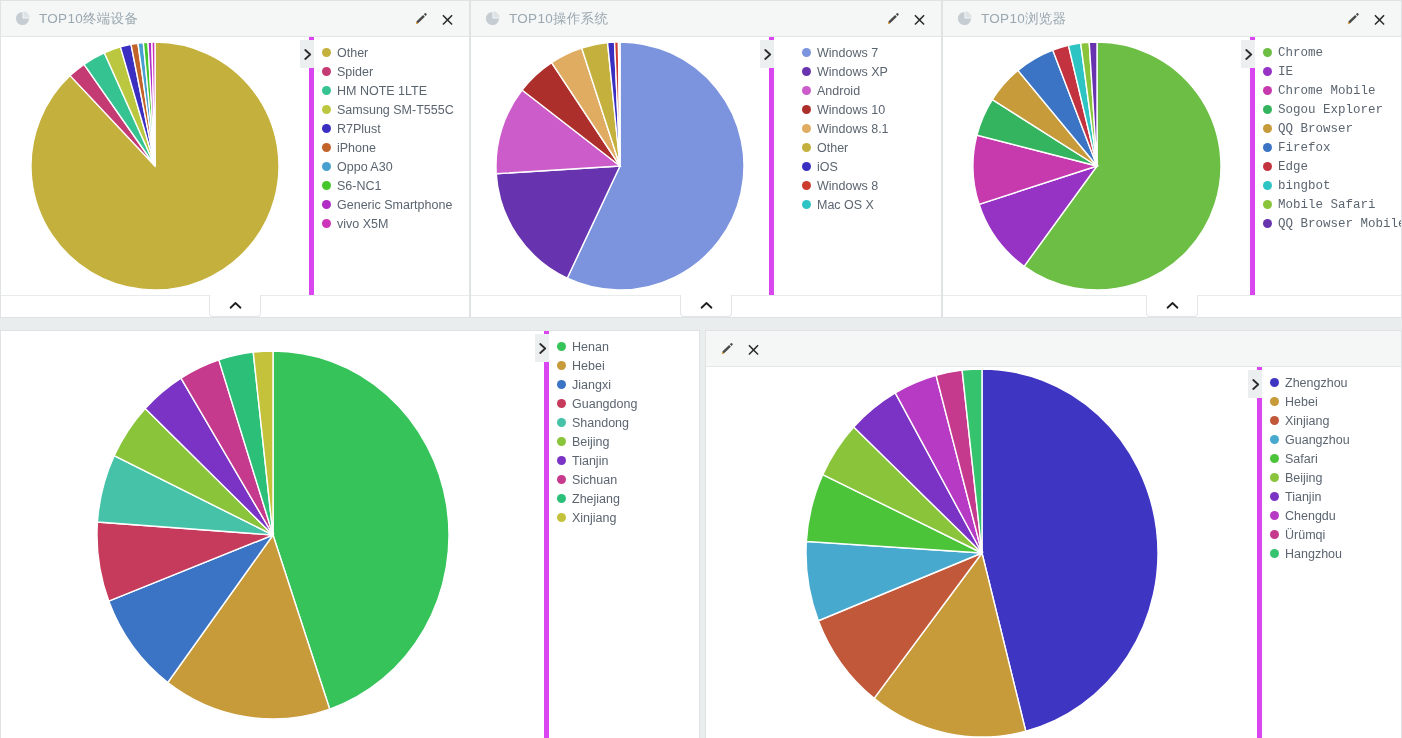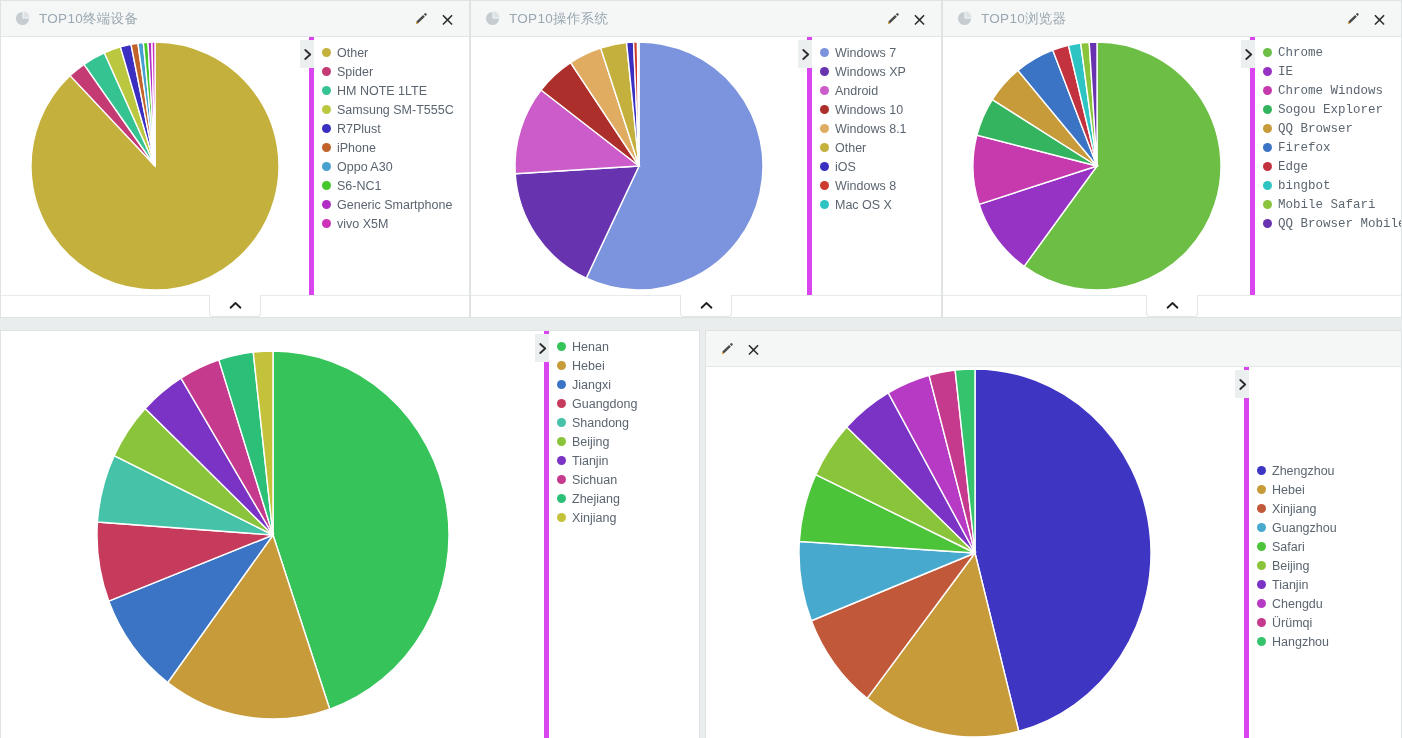--- a/index.html
+++ b/index.html
@@ -289,21 +289,21 @@
             <path d="M 126 126 L 73.20336784593104 238.19855450578643 A 124 124 0 0 1 2.2446856748943276 133.78602442163495 Z" fill="#6733ae" stroke="#ffffff" stroke-width="1.4"></path>
             <path d="M 126 126 L 2.2446856748943276 133.78602442163495 A 124 124 0 0 1 28.020778465414338 49.99952534703098 Z" fill="#cc5cc9" stroke="#ffffff" stroke-width="1.4"></path>
             <path d="M 126 126 L 28.020778465414338 49.99952534703098 A 124 124 0 0 1 57.59591204207453 22.574274231966854 Z" fill="#ad2f2b" stroke="#ffffff" stroke-width="1.4"></path>
             <path d="M 126 126 L 57.59591204207453 22.574274231966854 A 124 124 0 0 1 87.68189269750638 8.068991979401005 Z" fill="#e0ac62" stroke="#ffffff" stroke-width="1.4"></path>
             <path d="M 126 126 L 87.68189269750638 8.068991979401005 A 124 124 0 0 1 113.55514735844923 2.626073894318793 Z" fill="#c4b03c" stroke="#ffffff" stroke-width="1.4"></path>
             <path d="M 126 126 L 113.55514735844923 2.626073894318793 A 124 124 0 0 1 120.54795332858463 2.1199160999125297 Z" fill="#3a2fc0" stroke="#ffffff" stroke-width="1.4"></path>
             <path d="M 126 126 L 120.54795332858463 2.1199160999125297 A 124 124 0 0 1 124.44181105446413 2.0097905187268026 Z" fill="#cc3b2e" stroke="#ffffff" stroke-width="1.4"></path>
             <path d="M 126 126 L 124.44181105446413 2.0097905187268026 A 124 124 0 0 1 125.99999999999987 2 Z" fill="#2fc4c4" stroke="#ffffff" stroke-width="1.4"></path>
           </svg>
       </div>
-      <div class="legend-wrap" style="width:134px;">
+      <div class="legend-wrap" style="width:172px;padding-left:20px;">
         <div class="legend-toggle">
           <svg viewBox="0 0 10 12">
               <path d="M2.5 1 8 6l-5.5 5" stroke="#2b2b2b" stroke-width="2" fill="none" stroke-linecap="round" stroke-linejoin="round"></path>
             </svg>
         </div>
         <div class="legend-list">
             <div class="legend-item">
               <span class="legend-dot" style="background: rgb(124, 147, 221);"></span>
               <span class="legend-label">Windows 7</span>
             </div>
@@ -401,21 +401,21 @@
             <div class="legend-item">
               <span class="legend-dot" style="background: rgb(108, 190, 69);"></span>
               <span class="legend-label">Chrome</span>
             </div>
             <div class="legend-item">
               <span class="legend-dot" style="background: rgb(150, 51, 196);"></span>
               <span class="legend-label">IE</span>
             </div>
             <div class="legend-item">
               <span class="legend-dot" style="background: rgb(198, 58, 174);"></span>
-              <span class="legend-label">Chrome Windows</span>
+              <span class="legend-label">Chrome Mobile</span>
             </div>
             <div class="legend-item">
               <span class="legend-dot" style="background: rgb(53, 180, 95);"></span>
               <span class="legend-label">Sogou Explorer</span>
             </div>
             <div class="legend-item">
               <span class="legend-dot" style="background: rgb(199, 154, 58);"></span>
               <span class="legend-label">QQ Browser</span>
             </div>
             <div class="legend-item">
@@ -542,21 +542,21 @@
             <path d="M 178 186 L 70.12835855707618 331.3885222771271 A 176 184 0 0 1 14.359338483667756 253.73491769398078 Z" fill="#c2583a" stroke="#ffffff" stroke-width="1.4"></path>
             <path d="M 178 186 L 14.359338483667756 253.73491769398078 A 176 184 0 0 1 2.347295796624195 174.44654440660634 Z" fill="#47a9ce" stroke="#ffffff" stroke-width="1.4"></path>
             <path d="M 178 186 L 2.347295796624195 174.44654440660634 A 176 184 0 0 1 18.75043876598056 107.65661035202663 Z" fill="#4cc43a" stroke="#ffffff" stroke-width="1.4"></path>
             <path d="M 178 186 L 18.75043876598056 107.65661035202663 A 176 184 0 0 1 49.70152157383157 60.04333250912127 Z" fill="#8ac43a" stroke="#ffffff" stroke-width="1.4"></path>
             <path d="M 178 186 L 49.70152157383157 60.04333250912127 A 176 184 0 0 1 91.27998788750067 25.88618914080729 Z" fill="#7a33c4" stroke="#ffffff" stroke-width="1.4"></path>
             <path d="M 178 186 L 91.27998788750067 25.88618914080729 A 176 184 0 0 1 132.0918948929782 8.369778454677572 Z" fill="#b63ac4" stroke="#ffffff" stroke-width="1.4"></path>
             <path d="M 178 186 L 132.0918948929782 8.369778454677572 A 176 184 0 0 1 158.13727626226733 3.175518864318434 Z" fill="#c63a8e" stroke="#ffffff" stroke-width="1.4"></path>
             <path d="M 178 186 L 158.13727626226733 3.175518864318434 A 176 184 0 0 1 178.0000000000001 2 Z" fill="#35c36e" stroke="#ffffff" stroke-width="1.4"></path>
           </svg>
       </div>
-      <div class="legend-wrap" style="width:157px;align-items:center;">
+      <div class="legend-wrap" style="width:144px;">
         <div class="legend-toggle">
           <svg viewBox="0 0 10 12">
               <path d="M2.5 1 8 6l-5.5 5" stroke="#2b2b2b" stroke-width="2" fill="none" stroke-linecap="round" stroke-linejoin="round"></path>
             </svg>
         </div>
         <div class="legend-list">
             <div class="legend-item">
               <span class="legend-dot" style="background: rgb(63, 53, 195);"></span>
               <span class="legend-label">Zhengzhou</span>
             </div>

